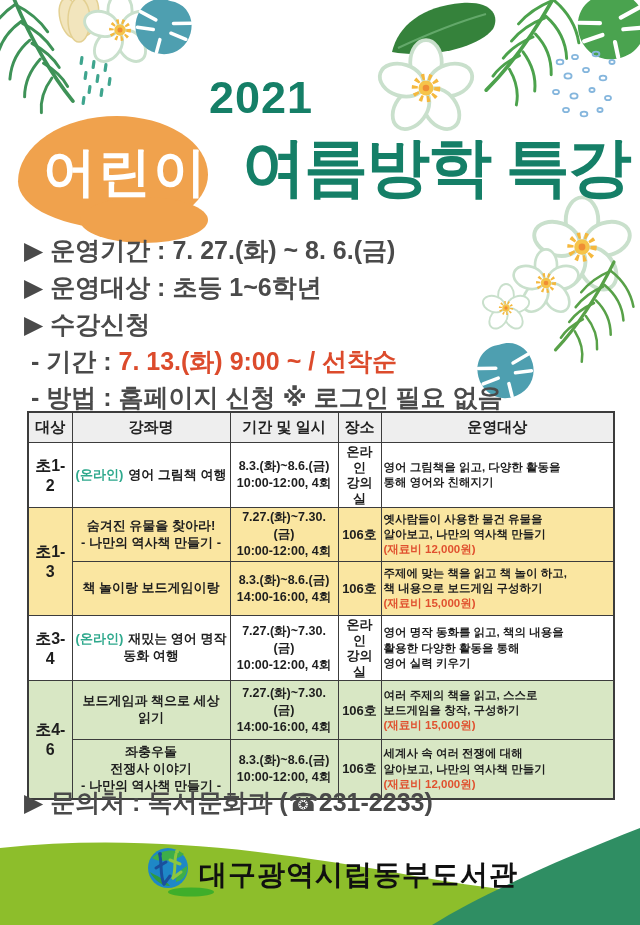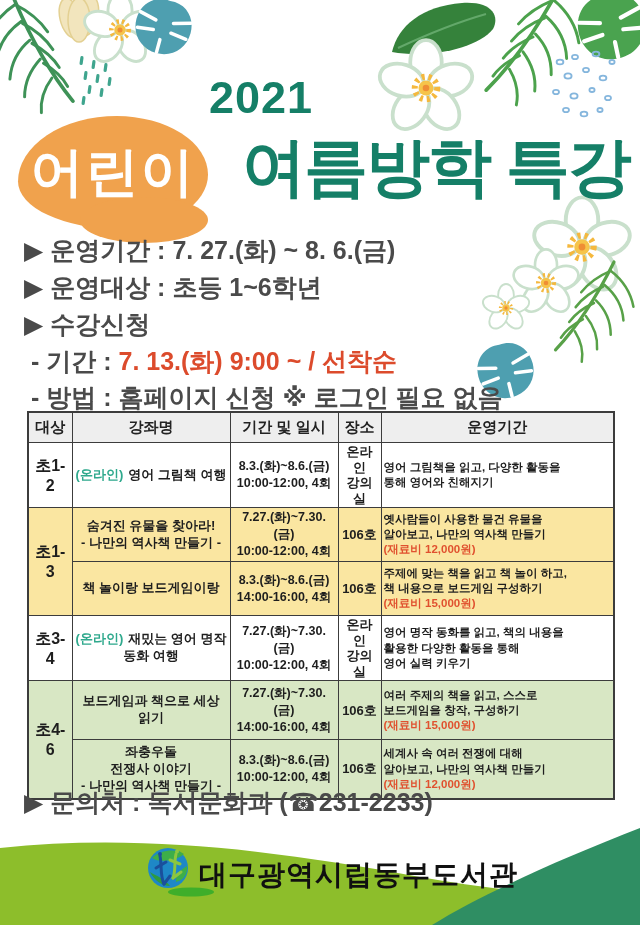--- a/index.html
+++ b/index.html
@@ -10,21 +10,21 @@
     padding-left:48px;
   }
   .deco{position:absolute;left:0;top:0;z-index:0;pointer-events:none;}
   .hills{position:absolute;left:0;bottom:0;z-index:1;pointer-events:none;}
 
   
   .year{position:absolute;left:186px;top:72px;width:150px;z-index:2;
     text-align:center;font-size:45px;font-weight:800;color:#157F67;letter-spacing:1px;}
   .badge{position:absolute;left:18px;top:116px;width:190px;height:113px;z-index:2;
     background:#F0A24D;border-radius:52% 48% 46% 54% / 58% 52% 48% 42%;
-    display:flex;align-items:center;justify-content:center;
+    display:flex;align-items:center;justify-content:flex-end;
     color:#ffffff;font-size:53px;font-weight:900;letter-spacing:2px;}
   .badge::after{content:"";position:absolute;left:62px;bottom:-14px;width:128px;height:46px;
     background:#F0A24D;border-radius:50%;z-index:-1;}
   .main-title{position:absolute;left:198px;top:124px;z-index:3;
     font-size:64px;font-weight:900;color:#157F67;letter-spacing:-2px;white-space:nowrap;margin-left:44px;}
 
   
   .info{position:absolute;left:24px;top:232px;z-index:2;color:#4A4A4A;}
   .info-line{font-size:25px;font-weight:700;line-height:37px;white-space:nowrap;}
   .info-line.sub{padding-left:7px;line-height:36px;}
@@ -193,21 +193,21 @@
         <col style="width:108px">
         <col style="width:43px">
         <col style="width:233px">
     </colgroup>
     <thead>
       <tr>
         <th>대상</th>
         <th>강좌명</th>
         <th>기간 및 일시</th>
         <th>장소</th>
-        <th>운영기간</th>
+        <th>운영대상</th>
       </tr>
     </thead>
     <tbody>
       <tr class="rw" style="height:47px">
         <td class="target">초1-2</td>
         <td class="course"><span class="online">(온라인)</span><span>영어 그림책 여행</span></td>
         <td class="sched">8.3.(화)~8.6.(금)
 10:00-12:00, 4회</td>
         <td class="place">온라인
 강의실</td>

